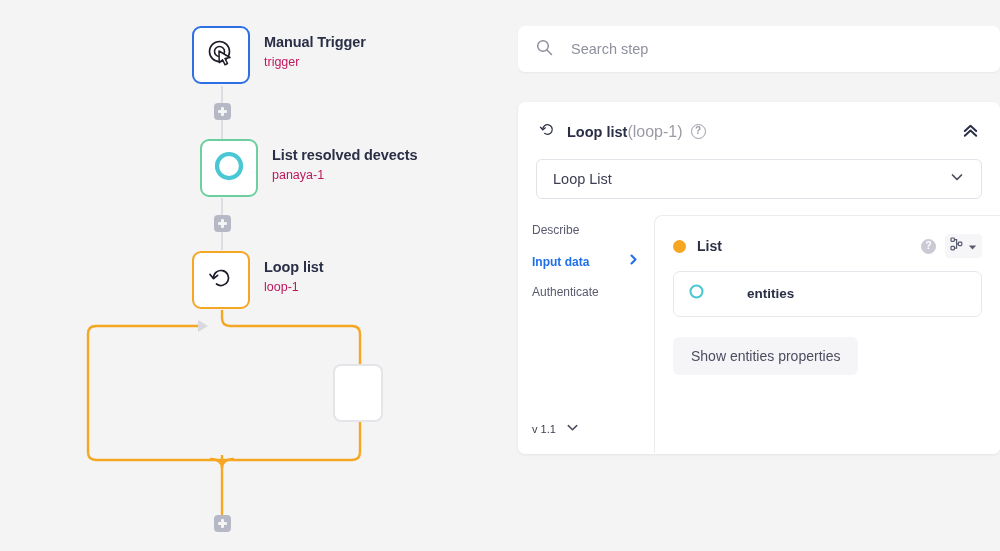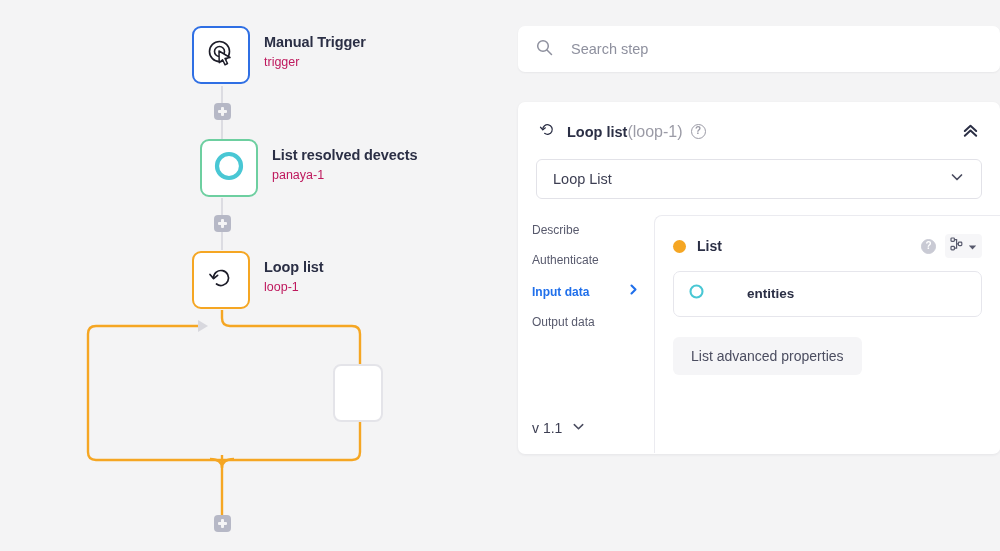--- a/index.html
+++ b/index.html
@@ -119,21 +119,21 @@
   .tab {
     display: flex; align-items: flex-end;
     font-size: 12px; color: #585a6d;
     padding: 8px 0; cursor: pointer;
   }
   .tab.active { color: #1f6feb; font-weight: bold; }
   .tab-arrow { margin-left: auto; padding-right: 14px; }
   .version {
     margin-top: auto; margin-bottom: 16px;
     display: flex; align-items: center; gap: 9px;
-    font-size: 14px; color: #3c3e52; cursor: pointer;
+    font-size: 11px; color: #3c3e52; cursor: pointer;
   }
 
   .content {
     flex: 1; margin-right: 0px;
     border: 1px solid #ebebf0; border-left: 1px solid #ebebf0;
     border-right: none; border-top: 1px solid #ebebf0; border-bottom: none;
     border-radius: 8px 0 0 0;
     padding: 18px 18px 0 18px;
     background: #fff;
   }
@@ -280,33 +280,30 @@
           </svg>
         </span>
       </div>
 
       <div class="panel-body">
 
         <div class="tabs">
           <div class="tab">
             <span>Describe</span>
           </div>
-          <div class="tab">
-            <span>Authenticate</span>
-          </div>
           <div class="tab active">
             <span>Input data</span>
             <span class="tab-arrow">
               <svg width="13" height="13" viewBox="0 0 13 13">
                 <path d="M4.5 2.5 L8.5 6.5 L4.5 10.5" fill="none" stroke="#1f6feb" stroke-width="2.1" stroke-linecap="round" stroke-linejoin="round"></path>
               </svg>
             </span>
           </div>
           <div class="tab">
-            <span>Output data</span>
+            <span>Authenticate</span>
           </div>
 
           <div class="version">
             <span>v 1.1</span>
             <span>
               <svg width="15" height="15" viewBox="0 0 16 16">
                 <path d="M3.5 6 L8 10.5 L12.5 6" fill="none" stroke="#4b4d60" stroke-width="1.6" stroke-linecap="round" stroke-linejoin="round"></path>
               </svg>
             </span>
           </div>
@@ -341,18 +338,18 @@
             <div class="value-row">
               <span>
                 <svg width="17" height="17" viewBox="0 0 17 17">
                   <circle cx="8.5" cy="8.5" r="6" fill="none" stroke="#49c7d4" stroke-width="2.1"></circle>
                 </svg>
               </span>
               <span class="value-name">entities</span>
             </div>
           </div>
 
-          <div class="adv-btn">List advanced properties</div>
+          <div class="adv-btn">Show entities properties</div>
         </div>
       </div>
     </div>
   </div>
 </div>
 
 </body></html>

